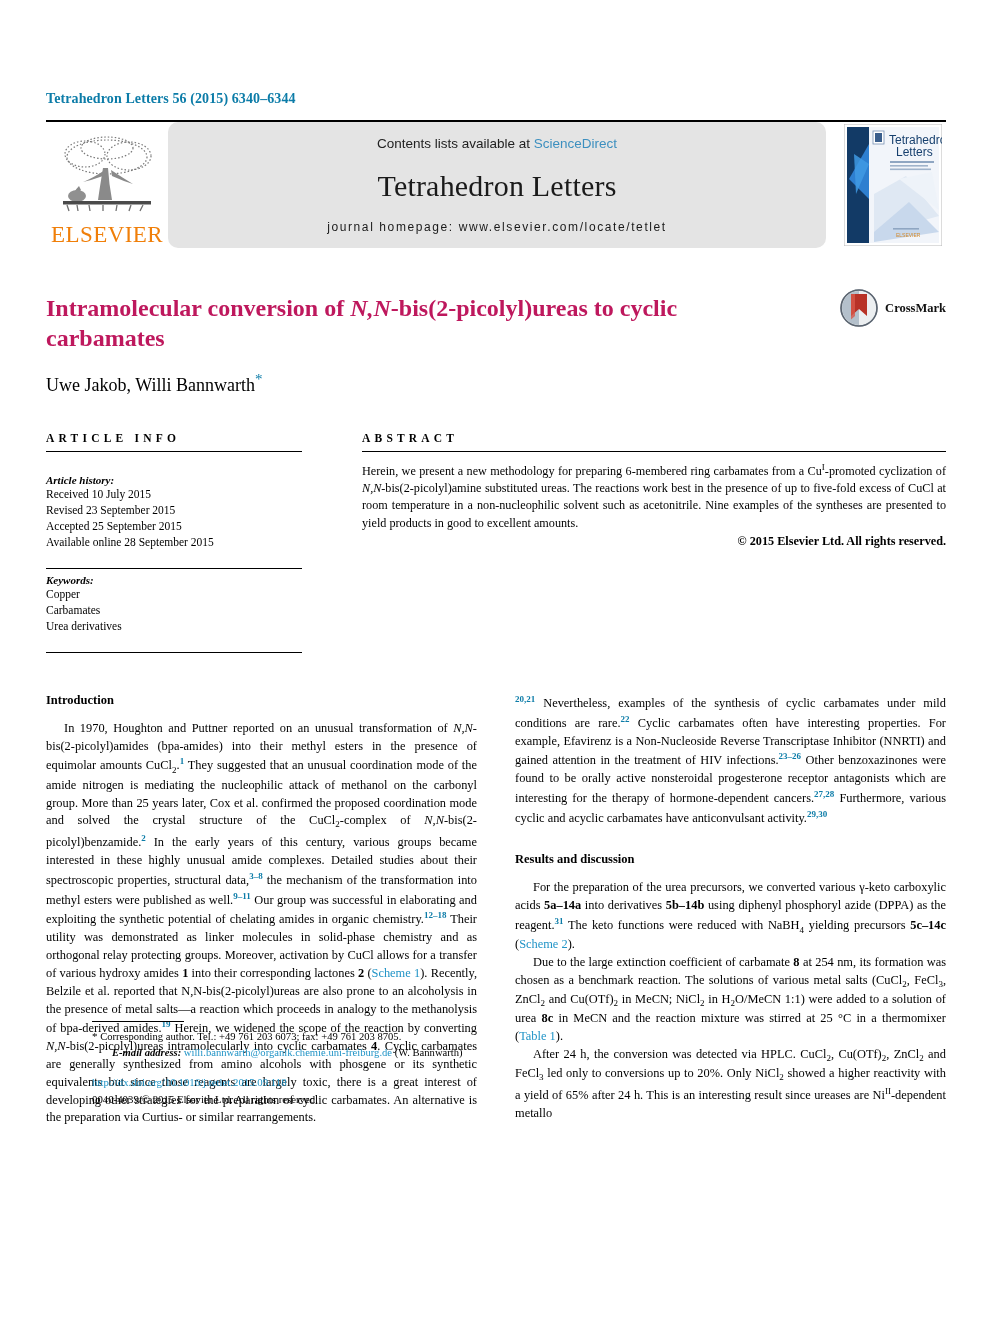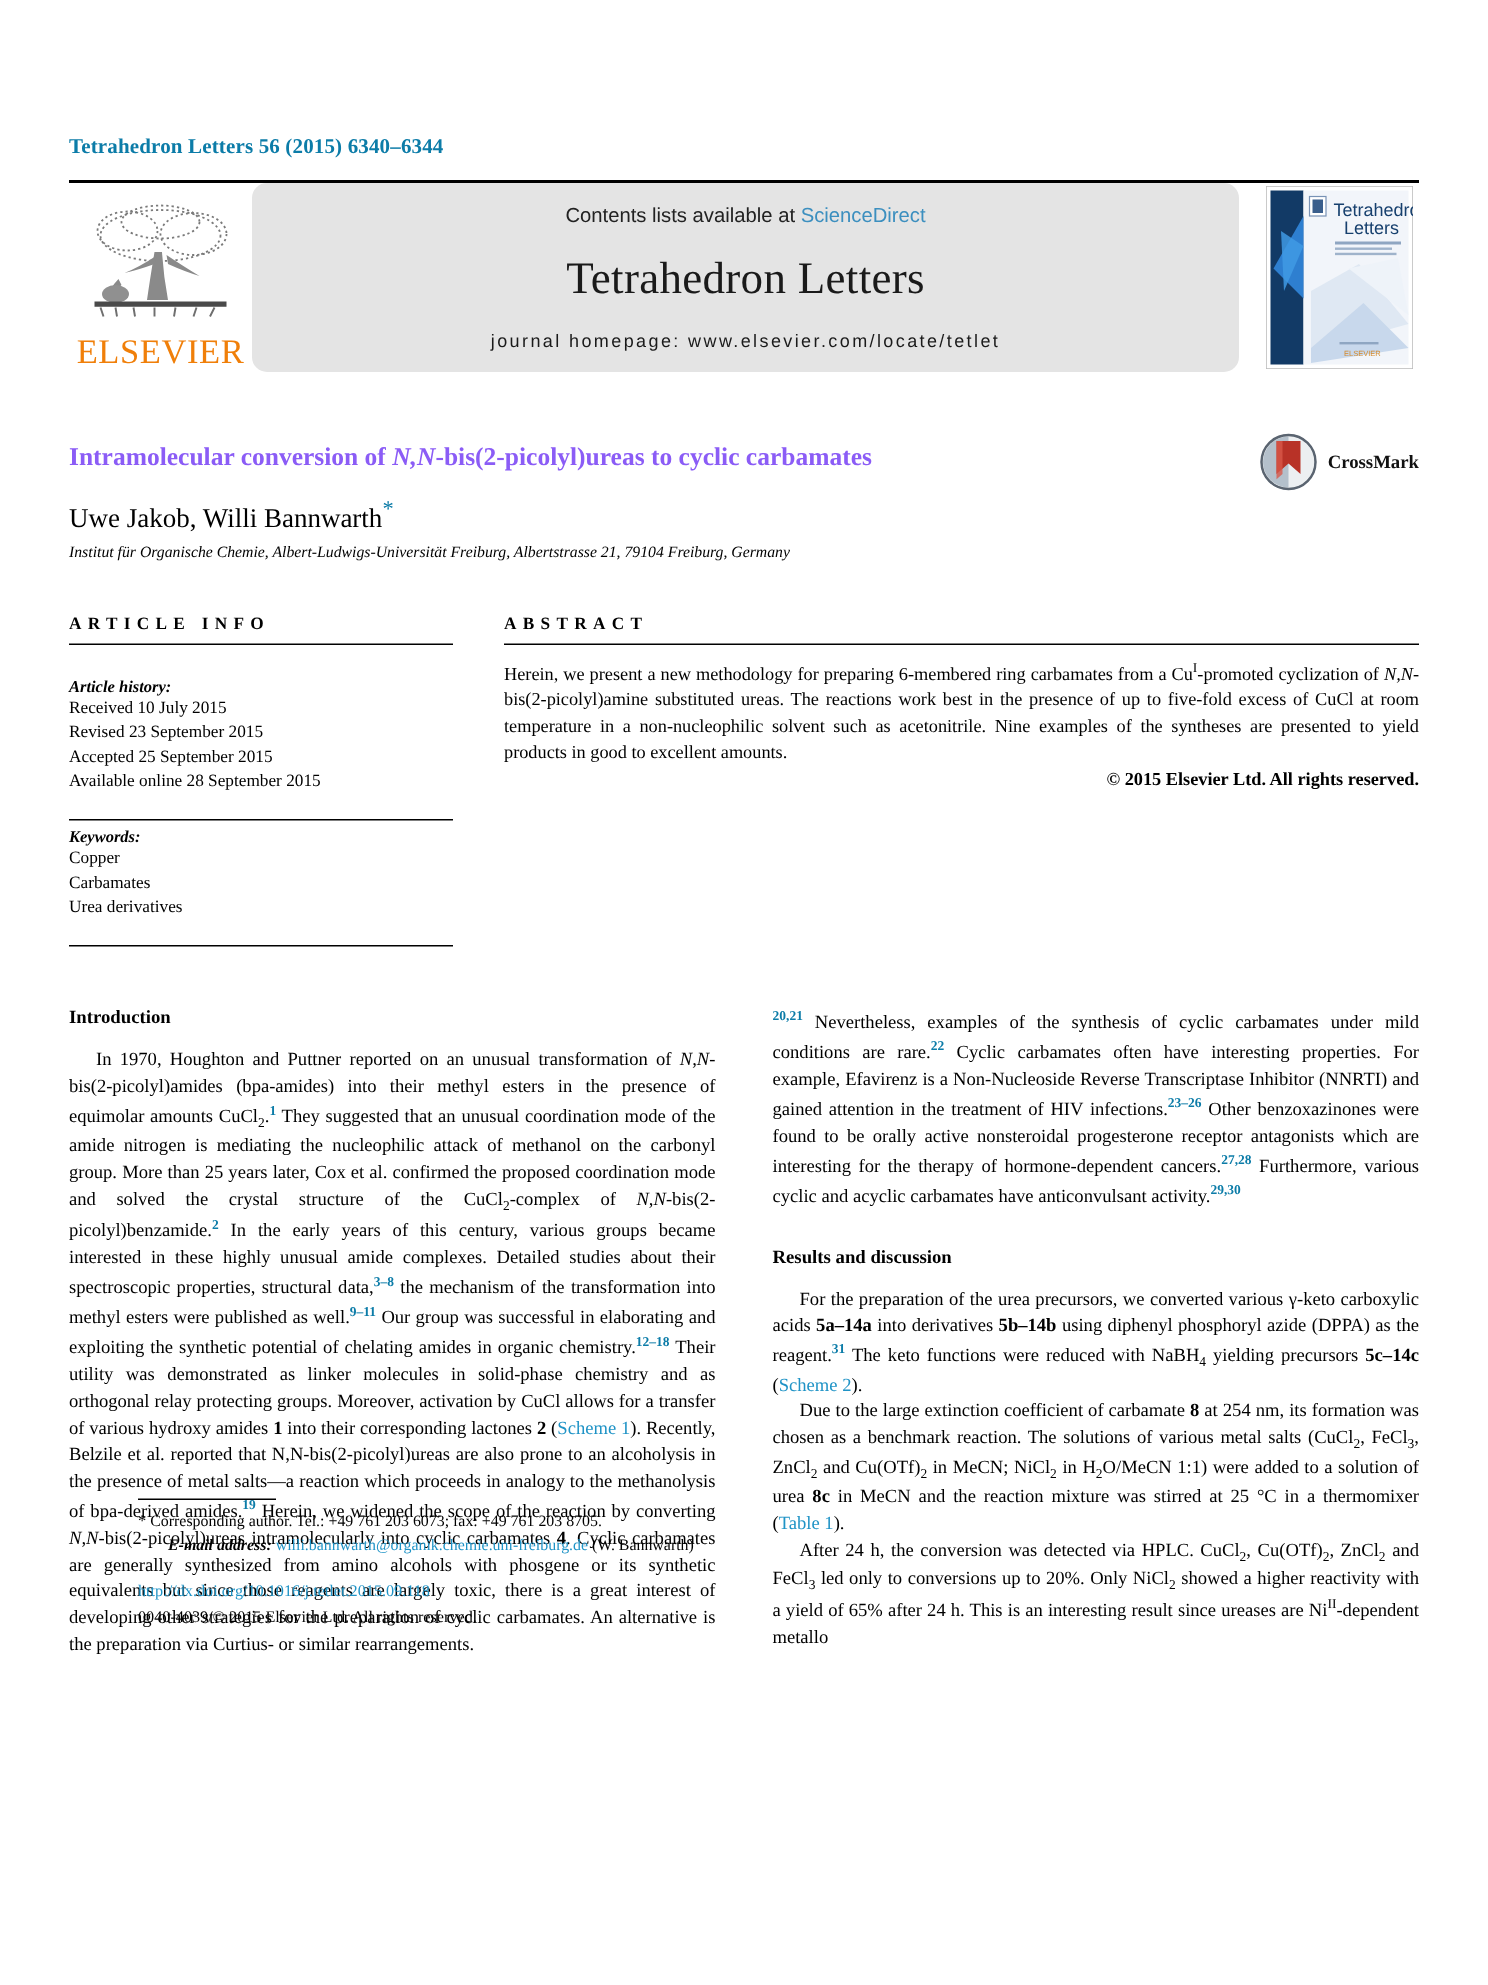--- a/index.html
+++ b/index.html
@@ -106,25 +106,25 @@
   }
 
   
   .title-block {
     margin-top: 46px;
     position: relative;
   }
   .art-title {
     font-family: "Liberation Serif", serif;
     font-weight: bold;
-    font-size: 17px;
+    font-size: 24px;
     line-height: 1.24;
     max-width: 700px;
     margin: 0;
-    color: #8b5cf6;
+    color: #be185d;
   }
   .art-title em { font-style: italic; }
   .authors {
     font-family: "Liberation Serif", serif;
     font-size: 18px;
     margin-top: 17px;
     color: #000;
   }
   .authors .star {
     color: #0c7ca8;
@@ -150,21 +150,21 @@
     font-family: "Liberation Serif", serif;
     font-weight: bold;
     font-size: 12.5px;
     color: #111;
   }
 
   
   .info-abstract {
     display: flex;
     margin-top: 36px;
-    gap: 34px;
+    gap: 60px;
   }
   .col-info { flex: 0 0 256px; }
   .col-abs  { flex: 1 1 auto; }
 
   .sec-head {
     font-family: "Liberation Serif", serif;
     font-weight: bold;
     font-size: 11.5px;
     letter-spacing: 4.2px;
     color: #000;
@@ -326,21 +326,20 @@
         <path d="M12 6 h4 v22 l-4 3.5 z" fill="#d8584a" opacity="0.8"></path>
         <circle cx="20" cy="20" r="18" fill="none" stroke="#5a6470" stroke-width="1.6"></circle>
       </svg>
       <span class="crossmark-label">CrossMark</span>
     </div>
 
     <h1 class="art-title"><span>Intramolecular conversion of </span><em>N,N</em><span>-bis(2-picolyl)ureas to cyclic carbamates</span></h1>
 
     <div class="authors"><span>Uwe Jakob, Willi Bannwarth</span><span class="star">*</span></div>
 
-    <div class="affil">Institut für Organische Chemie, Albert-Ludwigs-Universität Freiburg, Albertstrasse 21, 79104 Freiburg, Germany</div>
   </div>
 
   <div class="info-abstract">
 
     <div class="col-info">
       <div class="sec-head">ARTICLE INFO</div>
       <div class="hr-thick"></div>
       <div class="hist-label">Article history:</div>
       <div class="hist-line">Received 10 July 2015</div>
       <div class="hist-line">Revised 23 September 2015</div>

